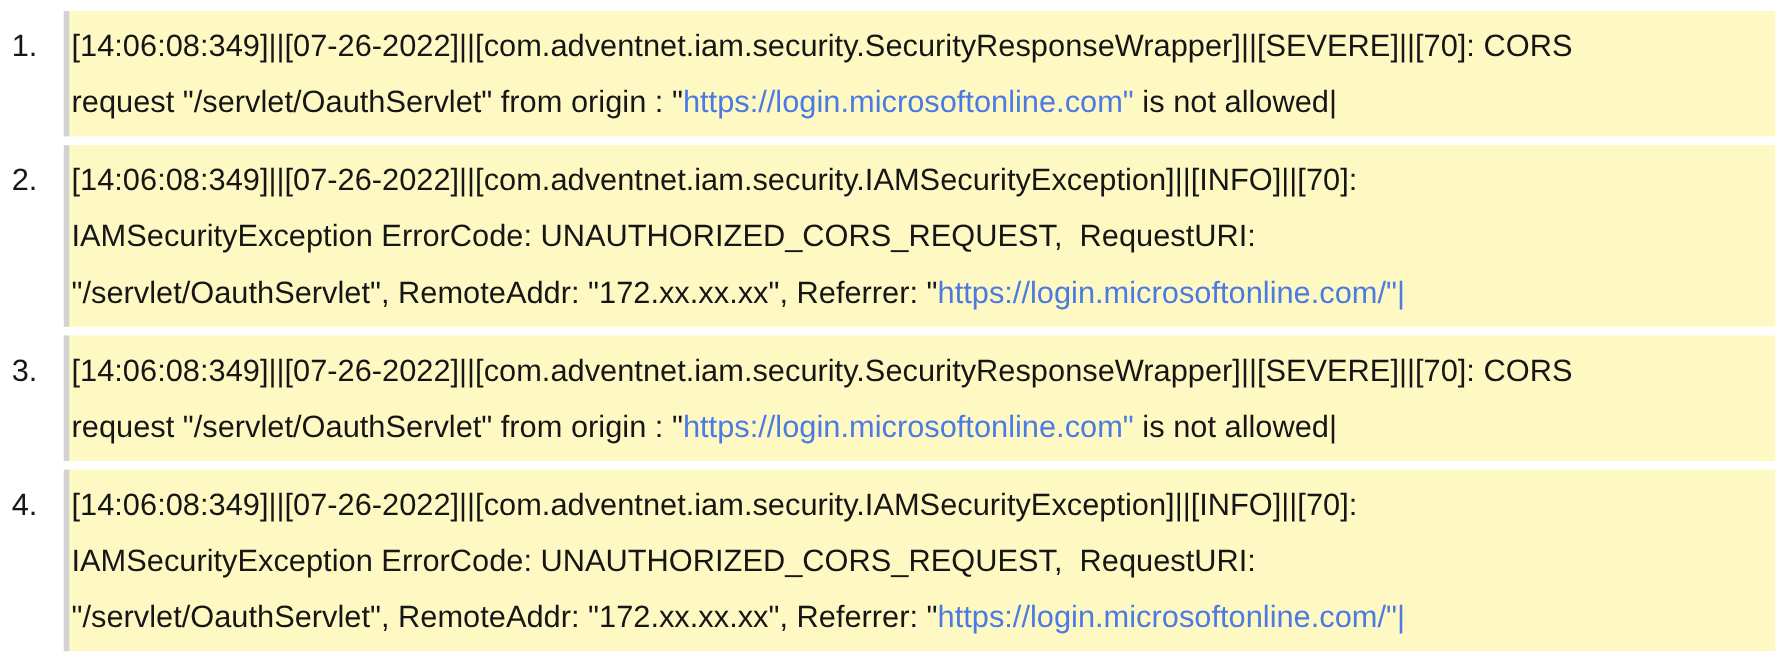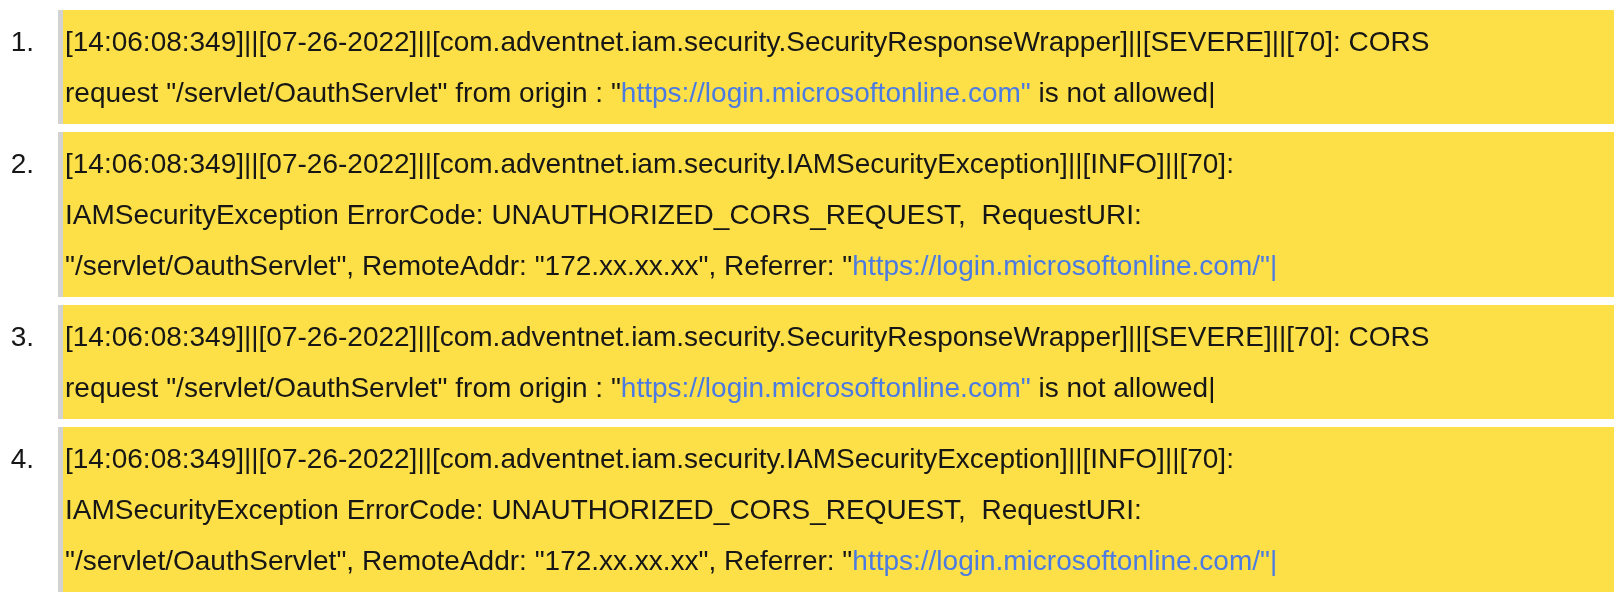--- a/index.html
+++ b/index.html
@@ -32,21 +32,21 @@
     width: 24px;
     margin-right: 24px;
     padding-top: 6px;
     text-align: right;
     font-size: 28px;
     line-height: 51px;
     color: #161616;
   }
   .log-content {
     flex: 1 1 auto;
-    background: #fde047;
+    background: #fef9c3;
     border-left: 5px solid #d2d2d2;
     padding: 6px 10px 6px 2px;
     min-width: 0;
   }
   .log-line {
     font-size: 28px;
     line-height: 51px;
     color: #161616;
     white-space: pre-wrap;
     word-break: break-word;

